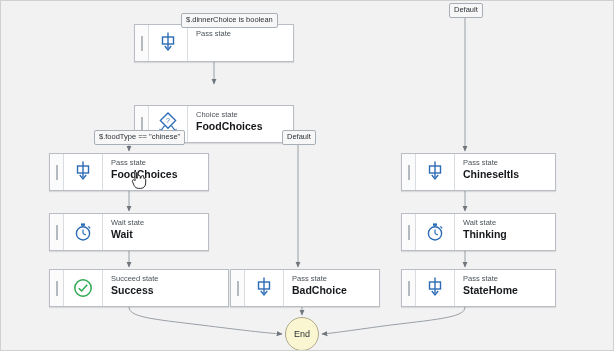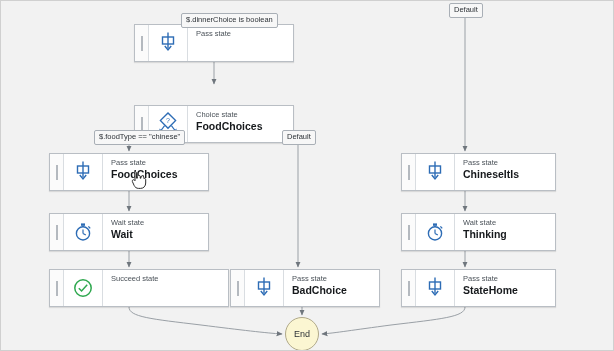--- a/index.html
+++ b/index.html
@@ -244,20 +244,21 @@
         <i></i>
       </div>
     <div class="ico">
       <svg width="24" height="24" viewBox="0 0 24 24">
         <circle cx="12" cy="12" r="8.2" fill="none" stroke="#2fa84f" stroke-width="1.5"></circle>
         <path d="M7.8,12.2 L10.6,15 L16.2,8.8" fill="none" stroke="#2fa84f" stroke-width="1.5"></path>
       </svg>
     </div>
     <div class="body">
       <div class="kind">Succeed state</div>
+      <div class="title">Success</div>
     </div>
   </div>
 
   <div class="node" style="left:229px;top:268px;width:150px;">
     <div class="grip">
         <i></i>
       </div>
     <div class="ico">
       <svg width="22" height="24" viewBox="0 0 22 24">
         <rect x="5.5" y="6" width="11" height="7" fill="none" stroke="#2d6cb5" stroke-width="1.4"></rect>

